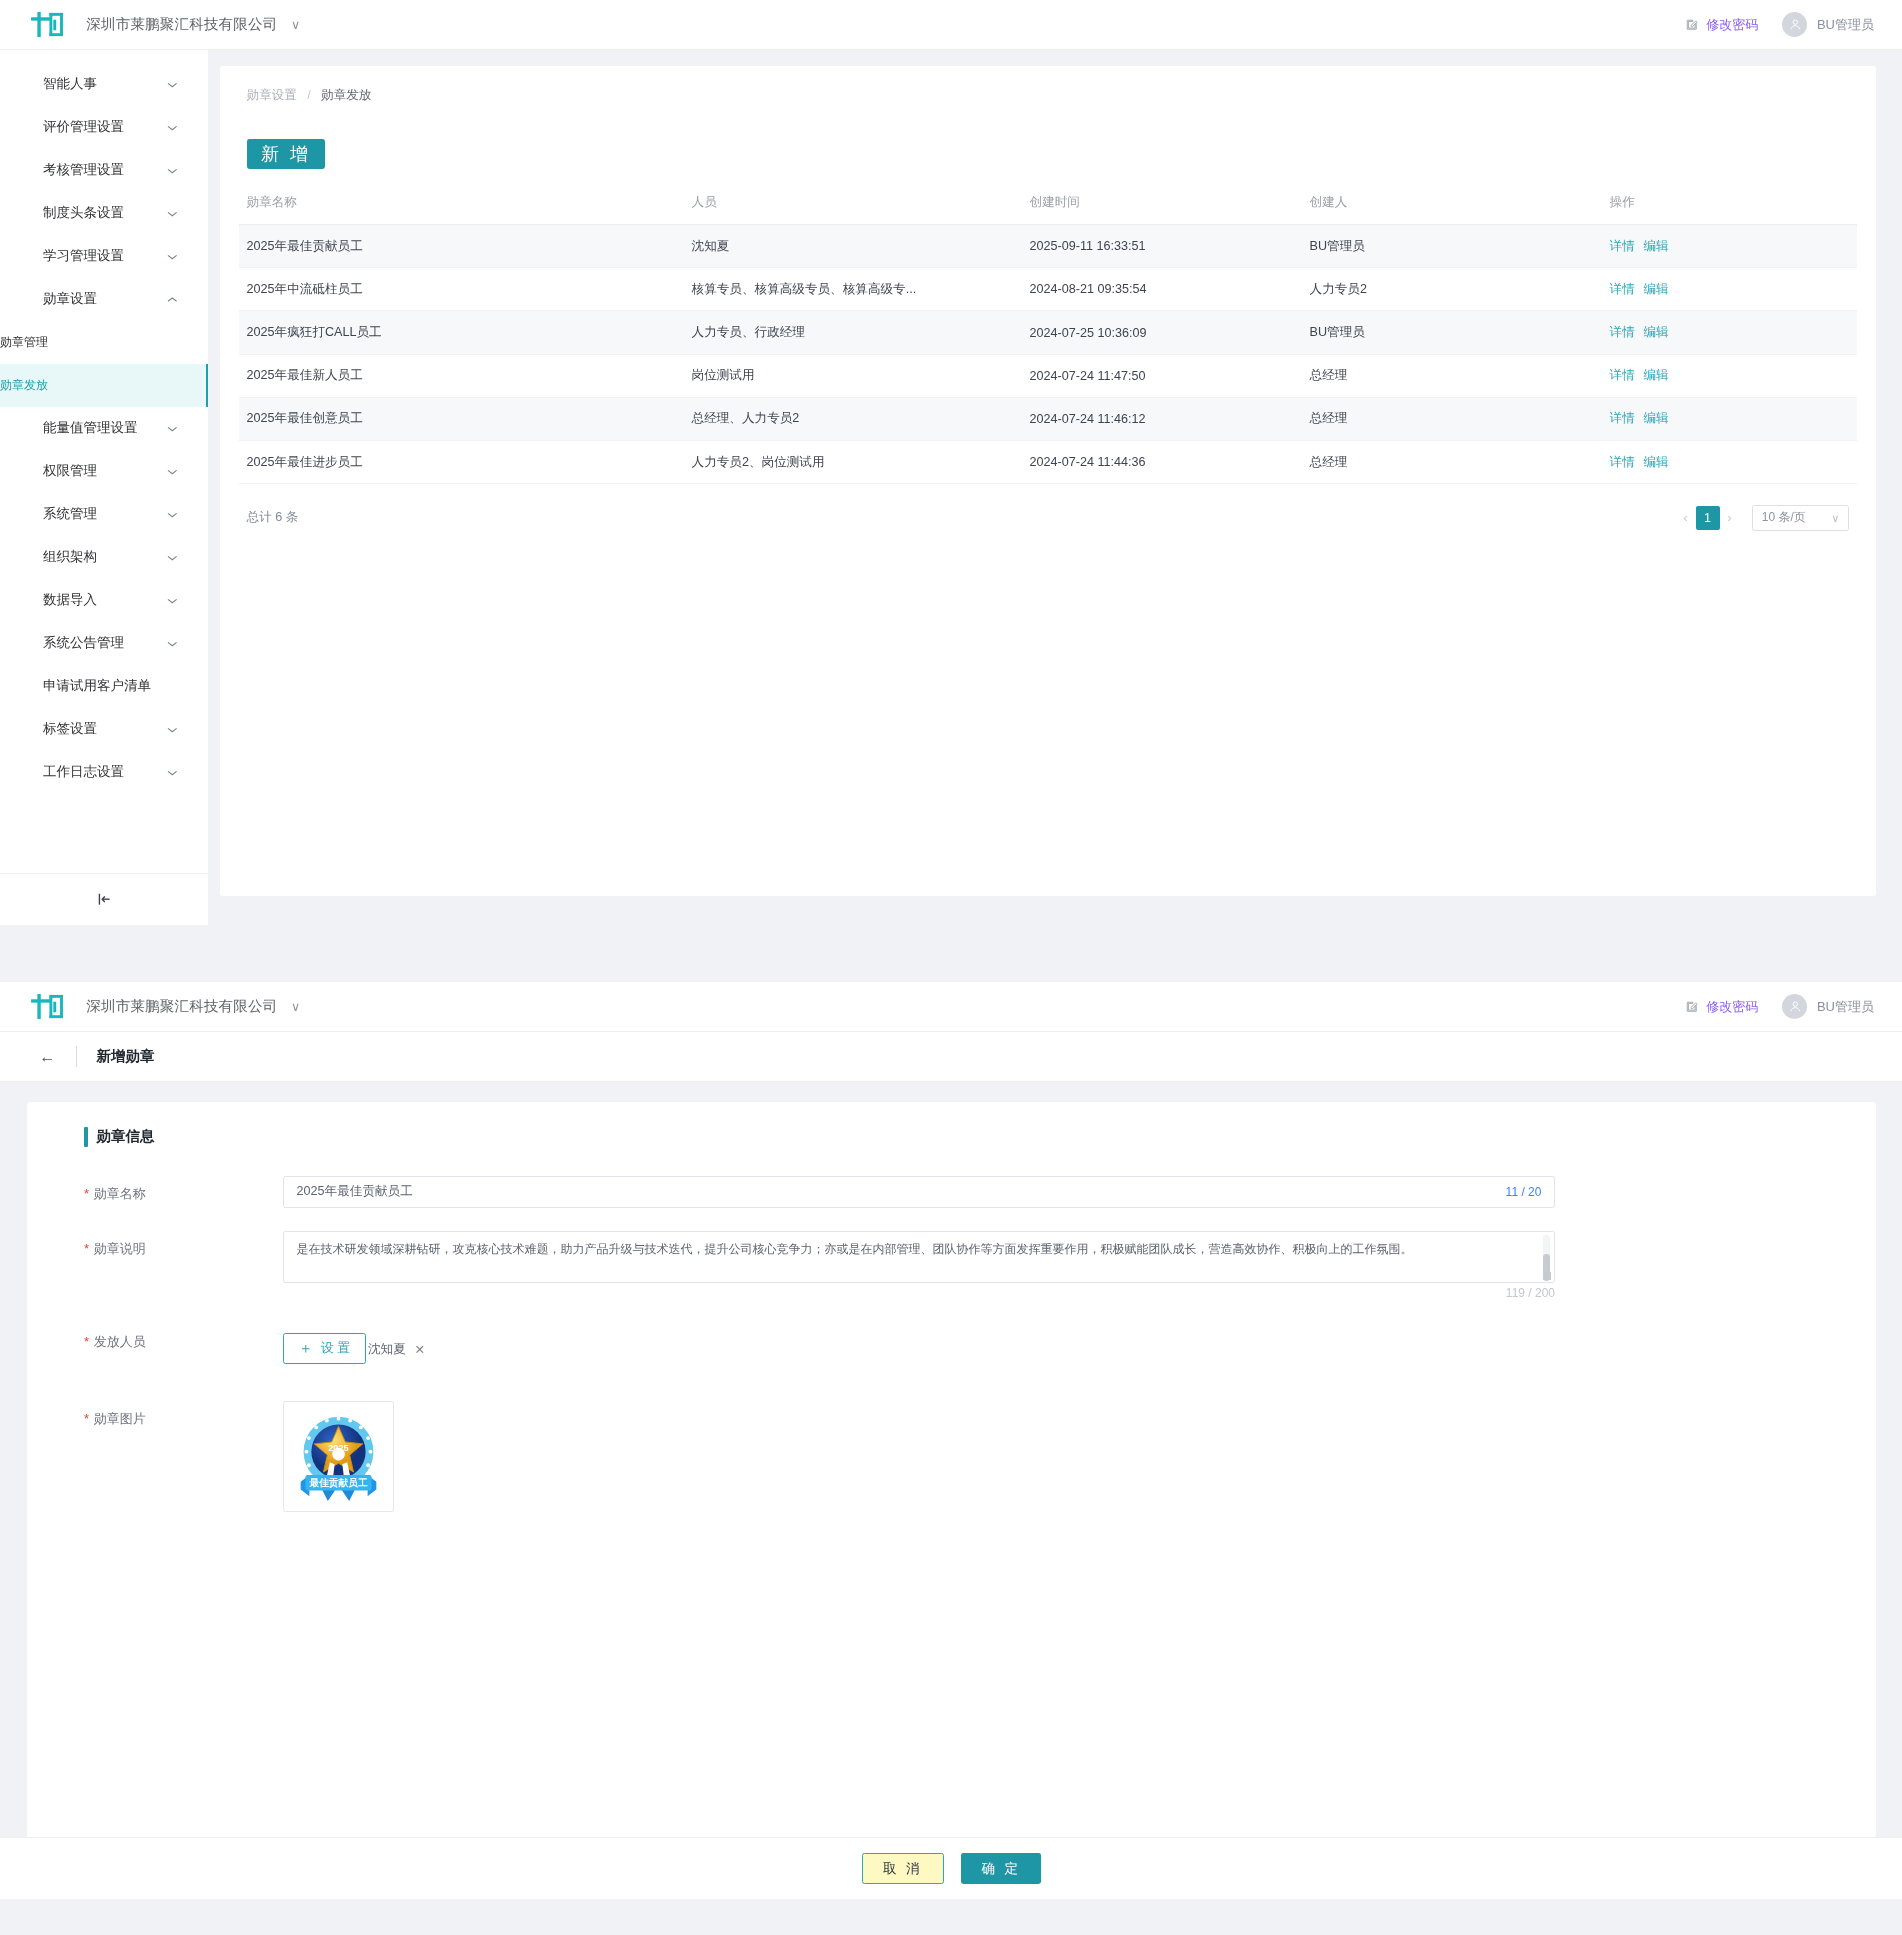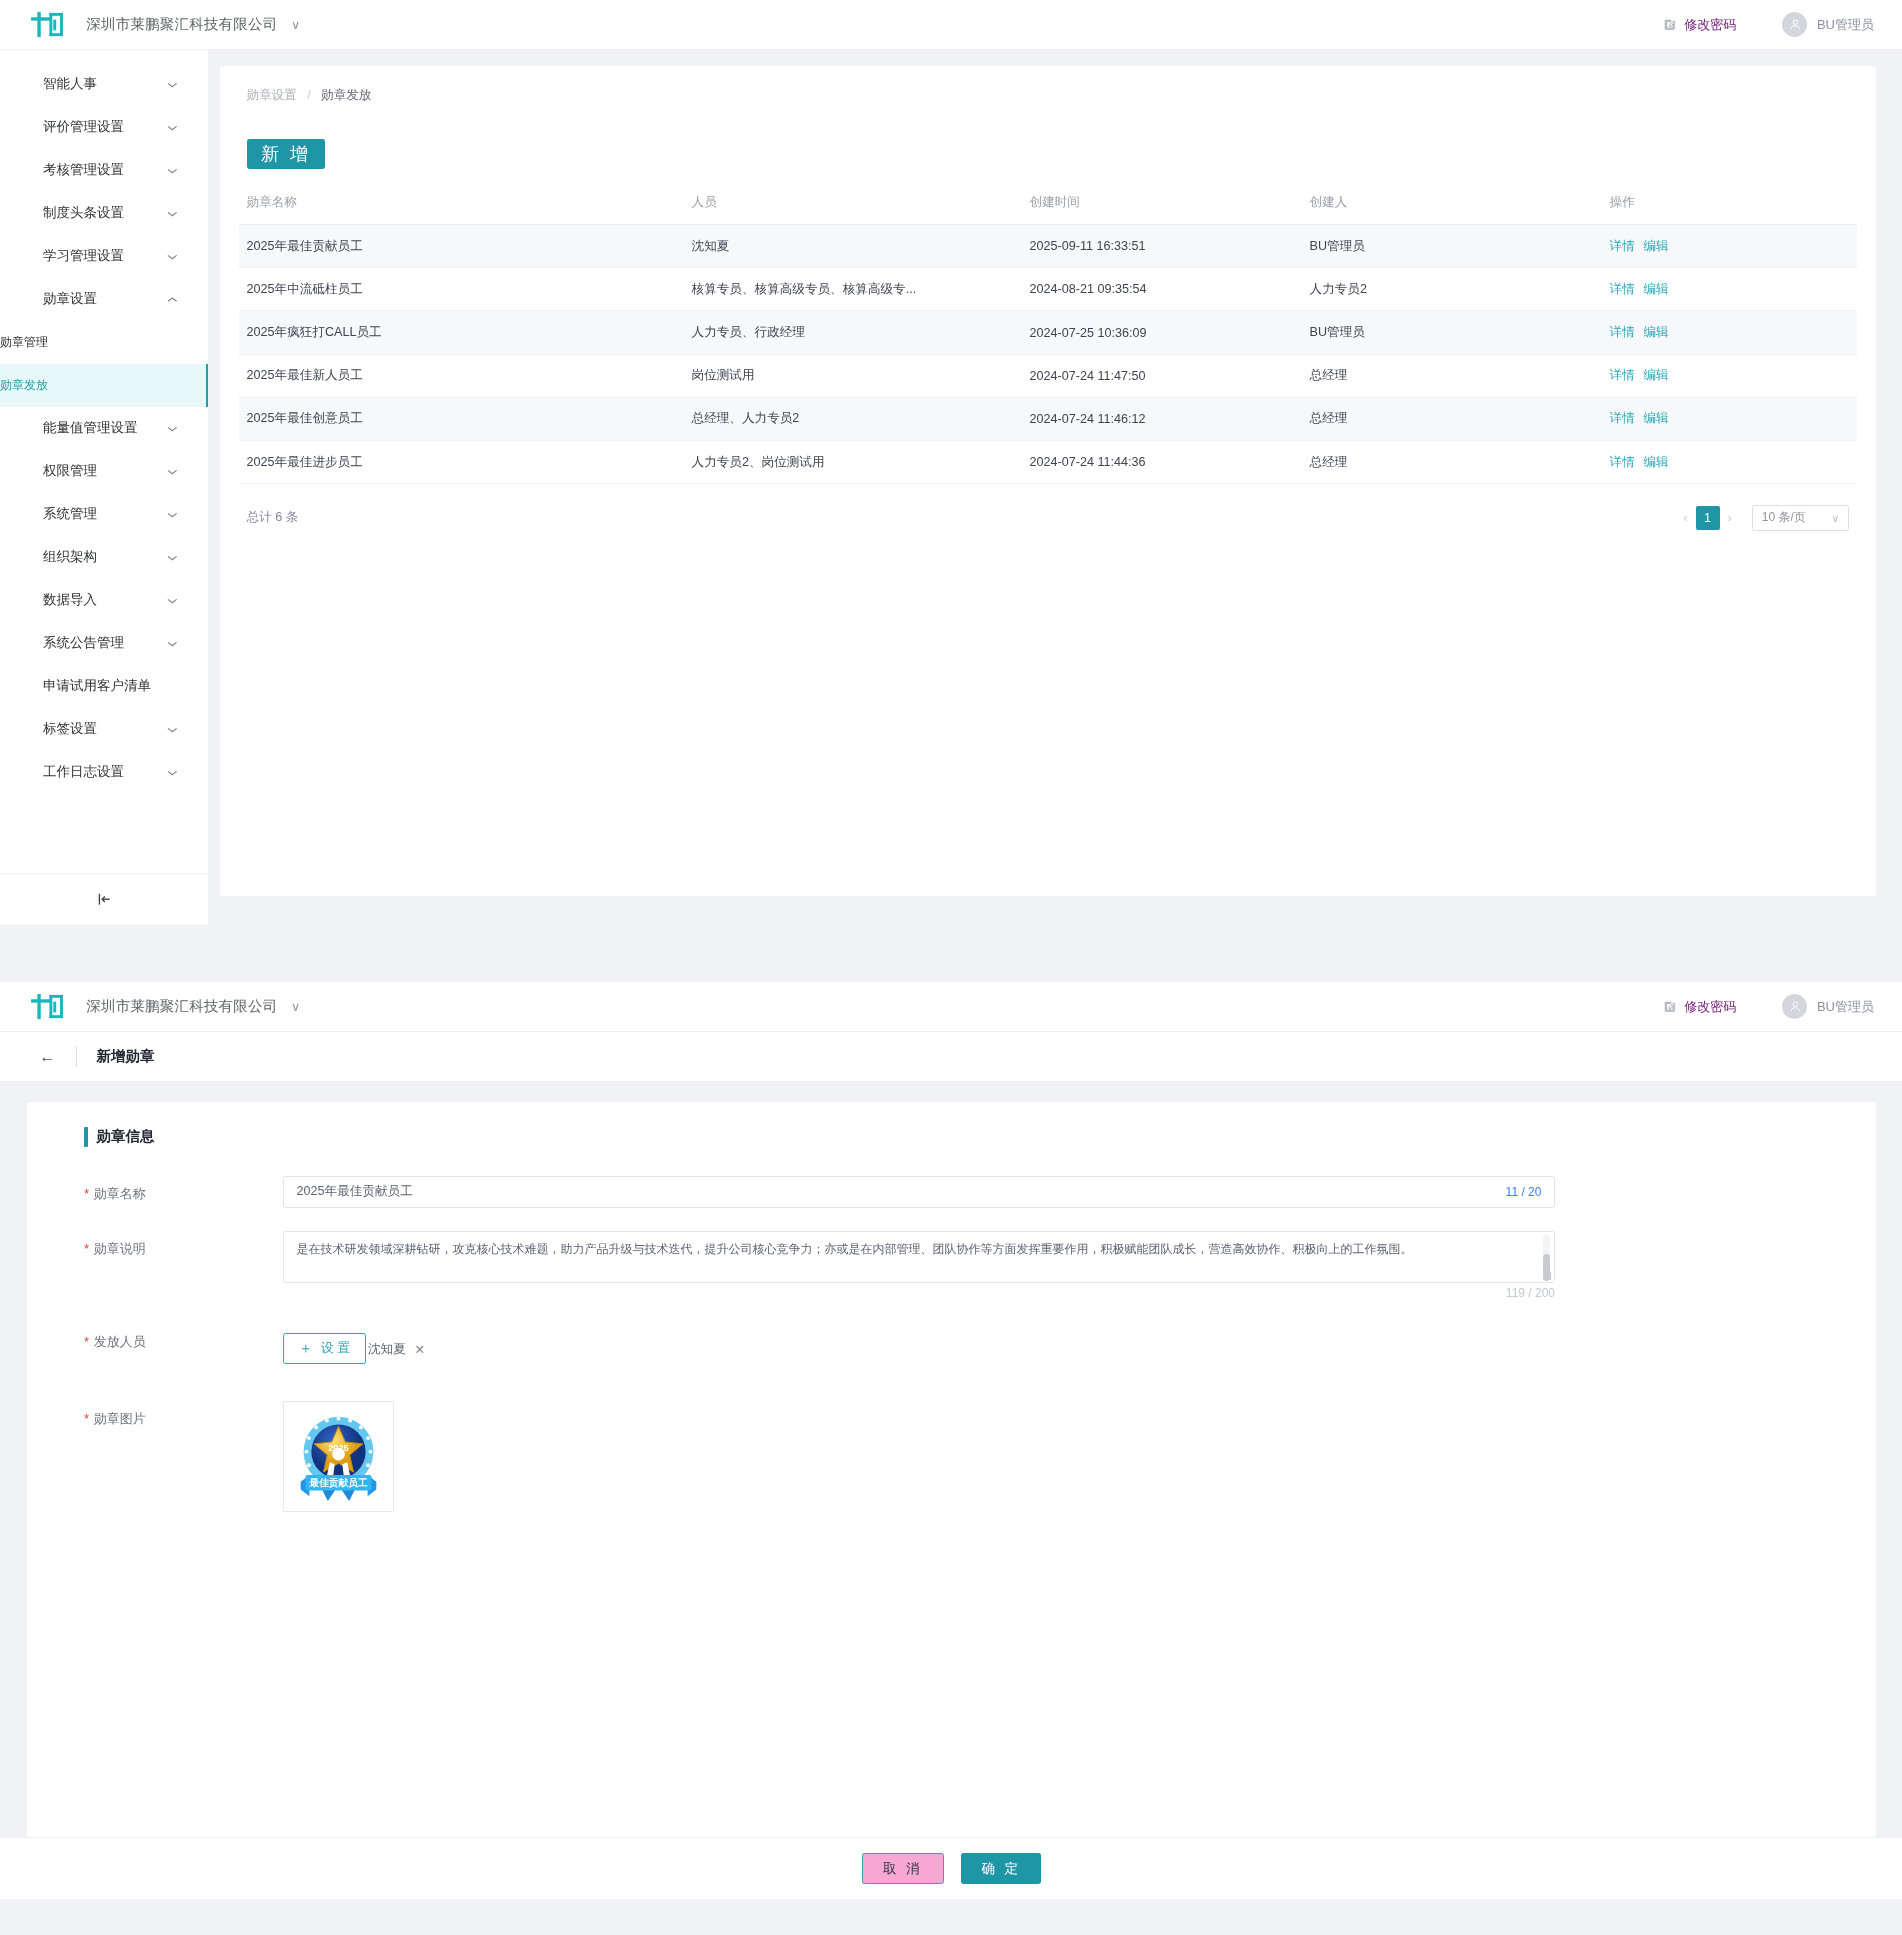--- a/index.html
+++ b/index.html
@@ -44,22 +44,22 @@
   }
   .topbar-right {
     margin-left: auto;
     display: flex;
     align-items: center;
     gap: 0px;
   }
   .chgpwd {
     display: flex; align-items: center;
     font-size: 13px;
-    color: #701a75;
-    margin-right: 46px;
+    color: #8b5cf6;
+    margin-right: 24px;
   }
   .chgpwd .ic { margin-right: 7.7px; display:flex; }
   .userbox { display: flex; align-items: center; }
   .avatar {
     width: 25px; height: 25px; border-radius: 50%;
     background: #d3d6dc;
     display: flex; align-items: center; justify-content: center;
     margin-right: 9.7px;
   }
   .username { font-size: 13px; color: #8a90a0; }
@@ -292,21 +292,21 @@
 
   .footer-bar {
     height: 62px; background:#ffffff;
     display:flex; align-items:center; justify-content:center;
     gap: 17.4px;
     border-top: 0.5px solid #f0f0f0;
   }
   .btn-cancel {
     height: 31px; padding: 0 20.3px;
     border:0.5px solid #2aa7b8; border-radius:2.4px;
-    background:#f9a8d4; color:#2f3540;
+    background:#fef9c3; color:#2f3540;
     font-size:13.5px; letter-spacing:2.9px; cursor:pointer;
     font-family: inherit;
   }
   .btn-ok {
     height: 31px; padding: 0 20.3px;
     border:none; border-radius:2.4px;
     background:#1f96a6; color:#fff;
     font-size:13.5px; letter-spacing:2.9px; cursor:pointer;
     font-family: inherit;
   }

